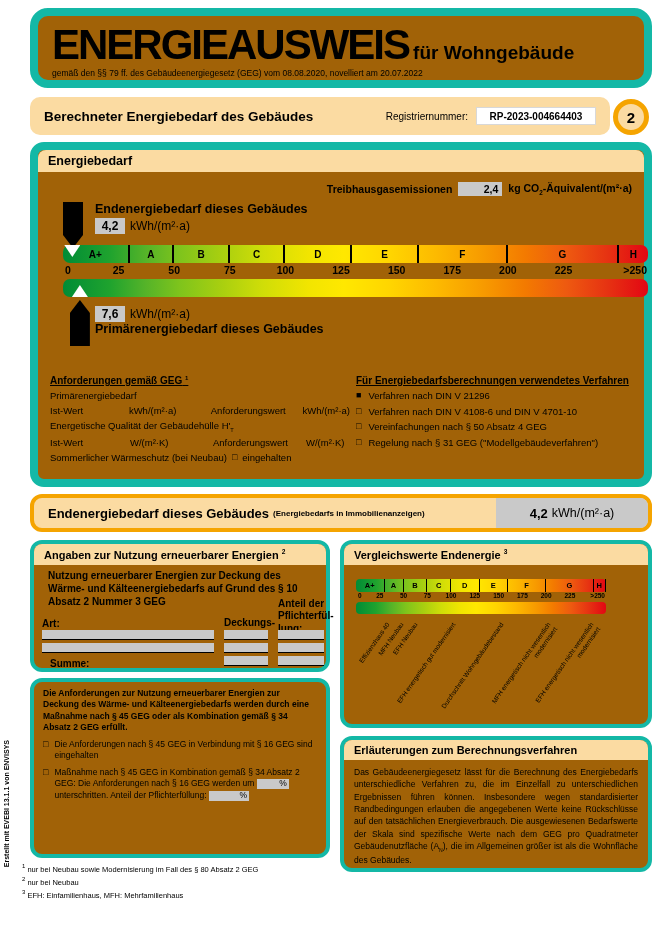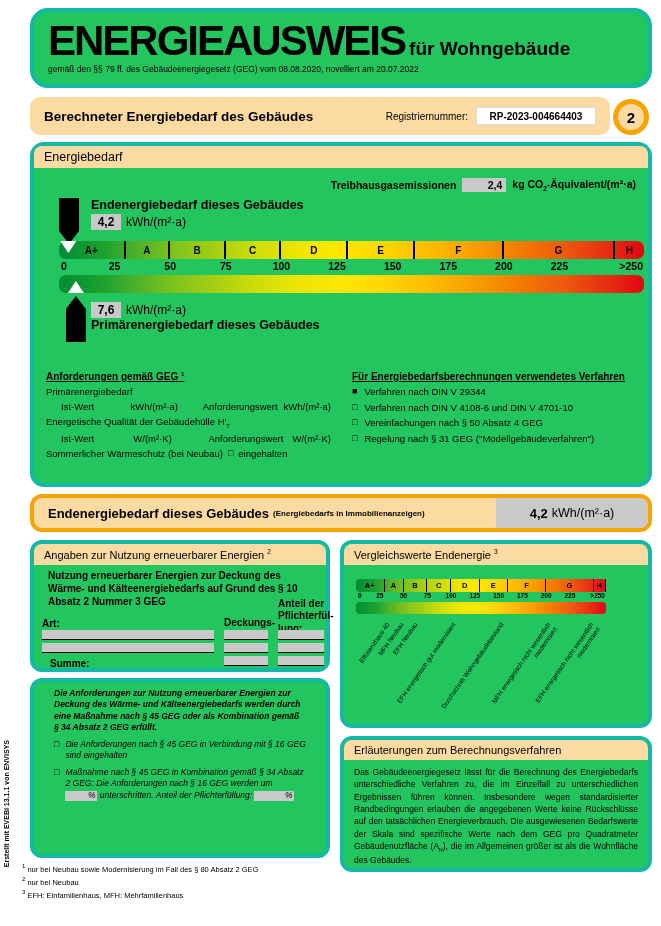--- a/index.html
+++ b/index.html
@@ -1,20 +1,20 @@
 <!DOCTYPE html>
 <html><head>
 <meta charset="utf-8">
 <style>
   * { margin:0; padding:0; box-sizing:border-box; }
   body { background:#e8e8e8; font-family:"Liberation Sans", sans-serif; }
   .page { position:relative; width:661px; height:926px; background:#fff; margin:0 auto; overflow:hidden; color:#000; }
 
-  .obox { position:absolute; border:4px solid #14b8a6; border-radius:14px; background:#22c55e; }
-  .hdrband { background:#FBDBA2; font-weight:normal; padding:4px 10px; font-size:12.5px; border-radius:8px 8px 0 0; }
+  .obox { position:absolute; border:8px solid #14b8a6; border-radius:14px; background:#a16207; }
+  .hdrband { background:#FBDBA2; font-weight:bold; padding:4px 10px; font-size:12.5px; border-radius:8px 8px 0 0; }
 
   
   .titlebox { left:30px; top:8px; width:622px; height:80px; padding:6px 14px 0 14px; border-radius:18px; }
   .bigtitle { font-size:42px; font-weight:bold; letter-spacing:-2px; line-height:1.1; display:inline; }
   .titlesuffix { font-size:19px; font-weight:bold; letter-spacing:0; margin-left:4px; }
   .lawline { font-size:8.5px; margin-top:0px; letter-spacing:0; }
 
   
   .banner { position:absolute; left:30px; top:97px; width:580px; height:38px; background:#FBDBA2; border-radius:10px; display:flex; align-items:center; padding:0 14px; }
   .banner .btitle { font-weight:bold; font-size:13.5px; }
@@ -48,21 +48,21 @@
   .tickrow span { position:absolute; top:1px; font-weight:bold; font-size:10.5px; }
   .notch { position:absolute; width:16px; height:12px; background:#fff; }
   .notch-top { top:0; clip-path:polygon(0 0,100% 0,50% 100%); }
   .notch-bot { bottom:0; clip-path:polygon(50% 0,100% 100%,0 100%); }
 
   
   .reqcol { position:absolute; top:225px; left:12px; width:300px; font-size:9.5px; }
   .vercol { position:absolute; top:225px; left:318px; width:296px; font-size:9.5px; }
   .uhead { font-weight:bold; font-size:10px; text-decoration:underline; margin-bottom:4px; }
   .usub { margin:4px 0; }
-  .reqrow { display:flex; margin:4px 15px; }
+  .reqrow { display:flex; margin:4px 0; }
   .reqrow .c1 { width:80px; } .reqrow .c2 { width:83px; } .reqrow .c3 { width:93px; }
   .summer { margin-top:4px; display:flex; gap:5px; align-items:center; }
   .vitem { display:flex; gap:7px; margin-bottom:4.5px; align-items:flex-start; }
   .cb { font-size:9px; line-height:1.2; }
 
   
   .endband { position:absolute; left:30px; top:494px; width:622px; height:38px; border:4px solid #F5A400; border-radius:12px; background:#FBDBA2; display:flex; align-items:center; padding-left:14px; overflow:hidden; }
   .endband .lbl { font-weight:bold; font-size:13px; }
   .endband .note { font-size:8px; font-weight:bold; margin-left:4px; }
   .endband .val { position:absolute; right:0; top:0; bottom:0; width:152px; background:#C9C9C9; display:flex; align-items:center; justify-content:center; gap:4px; font-size:12.5px; }
@@ -75,21 +75,21 @@
   .erlbox { left:340px; top:736px; width:312px; height:136px; border-width:4px; border-radius:12px; }
   .smallhdr { font-size:11px; }
 
   .angcontent { position:relative; padding:4px 14px; font-size:10px; height:calc(100% - 22px); }
   .angintro { font-weight:bold; line-height:1.3; }
   .angtable { position:absolute; left:8px; right:8px; top:40px; bottom:2px; }
   .colhdr { position:absolute; font-weight:bold; line-height:1.25; }
   .fieldbar { position:absolute; height:10px; background:#C9C9C9; border-bottom:1px solid #000; }
   .summelbl { position:absolute; font-weight:bold; }
 
-  .mascontent { padding:6px 20px; font-size:8.5px;font-style:italic; }
+  .mascontent { padding:6px 9px; font-size:8.5px; }
   .masintro { font-weight:bold; line-height:1.35; margin-bottom:5px; }
   .masitem { display:flex; gap:6px; margin-bottom:5px; line-height:1.35; }
   .pfield { display:inline-flex; justify-content:flex-end; align-items:center; background:#C9C9C9; width:32px; height:10px; padding-right:2px; vertical-align:middle; }
 
   .cmpcontent { position:relative; height:calc(100% - 22px); }
   .cmpbar { position:absolute; left:12px; width:250px; background:linear-gradient(90deg,#008c36 0%,#1fa32e 8%,#54b329 14%,#7fc41c 20%,#a8cf10 27%,#cfdd08 34%,#f2e500 42%,#ffe800 48%,#ffd500 56%,#fdb900 64%,#f79a00 72%,#f37a00 79%,#ee5a10 86%,#e63312 93%,#e30613 100%); border-radius:4px; }
   .cmpclasses { top:14px; height:13px; display:flex; }
   .cmpclasses .seg { font-size:7.5px; border-right:1.5px solid #000; }
   .cmpticks { position:absolute; top:27px; left:12px; width:250px; height:10px; }
   .cmpticks span { position:absolute; top:0; font-weight:bold; font-size:6.5px; }
@@ -224,21 +224,21 @@
           <span class="usub" style="margin:0;">Sommerlicher Wärmeschutz (bei Neubau)</span>
           <span class="cb">□</span>
           <span>eingehalten</span>
         </div>
       </div>
 
       <div class="vercol">
         <div class="uhead">Für Energiebedarfsberechnungen verwendetes Verfahren</div>
         <div class="vitem">
           <span class="cb">■</span>
-          <span>Verfahren nach DIN V 29344</span>
+          <span>Verfahren nach DIN V 21296</span>
         </div>
         <div class="vitem">
           <span class="cb">□</span>
           <span>Verfahren nach DIN V 4108-6 und DIN V 4701-10</span>
         </div>
         <div class="vitem">
           <span class="cb">□</span>
           <span>Vereinfachungen nach § 50 Absatz 4 GEG</span>
         </div>
         <div class="vitem">

